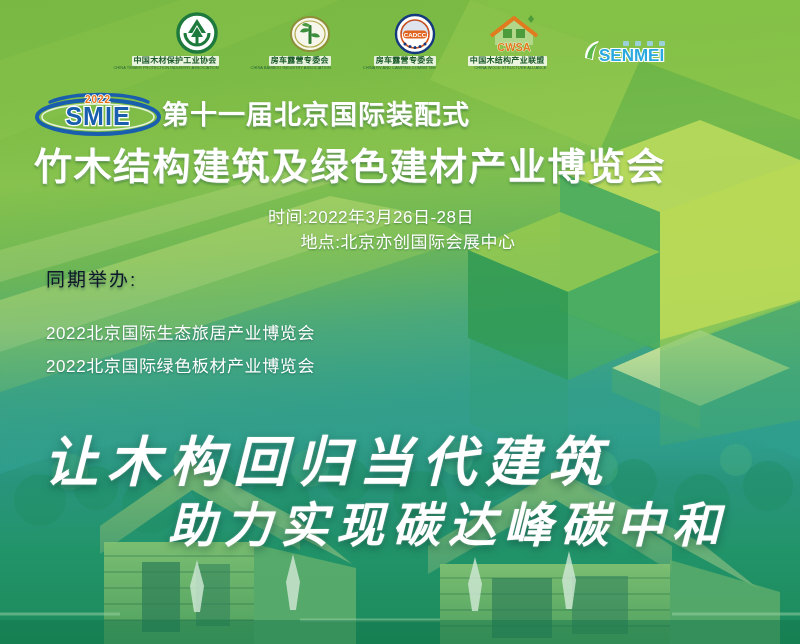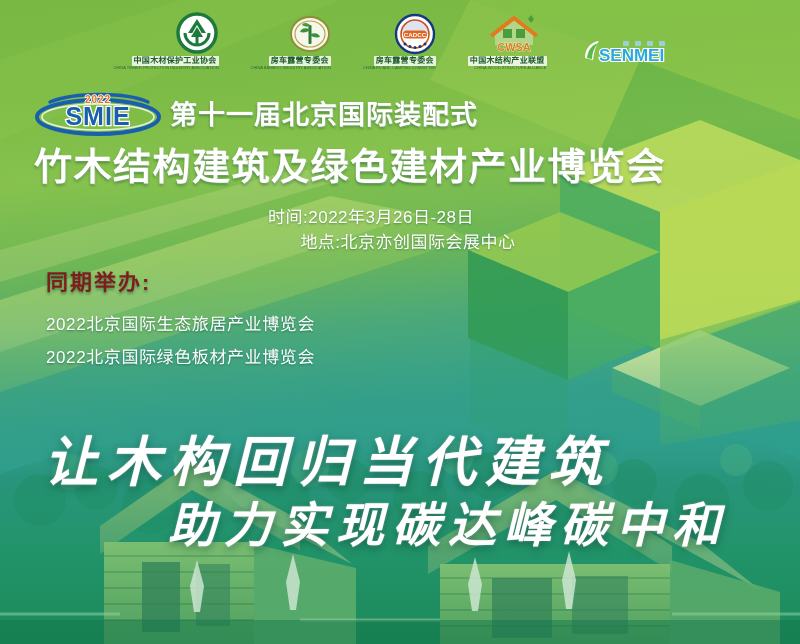--- a/index.html
+++ b/index.html
@@ -96,21 +96,20 @@
   
   .headline {
     position: absolute;
     top: 92px;
     left: 34px;
     right: 18px;
   }
   .headline-row {
     display: flex;
     align-items: center;
-    gap: 8px;
   }
   .smie-logo { flex: 0 0 auto; }
   .smie-logo svg { display: block; }
 
   .title-1, .title-2 {
     color: #ffffff;
     font-weight: bold;
     letter-spacing: 1px;
     white-space: nowrap;
     text-shadow:
@@ -132,27 +131,27 @@
   }
   .meta-date { margin-right: 74px; }
 
   
   .concurrent {
     position: absolute;
     top: 264px;
     left: 46px;
   }
   .concurrent-title {
-    color: #7f1d1d;
-    font-size: 22px;
-    font-weight: bold;
+    color: #0f172a;
+    font-size: 19px;
+    font-weight: normal;
     letter-spacing: 2px;
     text-shadow: 0 2px 3px rgba(10,70,60,0.5);
   }
-  .concurrent-list { margin-top: 12px; text-align: right; }
+  .concurrent-list { margin-top: 26px; text-align: right; }
   .concurrent-item {
     color: #ffffff;
     font-size: 17px;
     line-height: 33px;
     letter-spacing: 0.6px;
     text-shadow: 0 1px 2px rgba(10,70,60,0.5);
     white-space: nowrap;
   }
 
   

